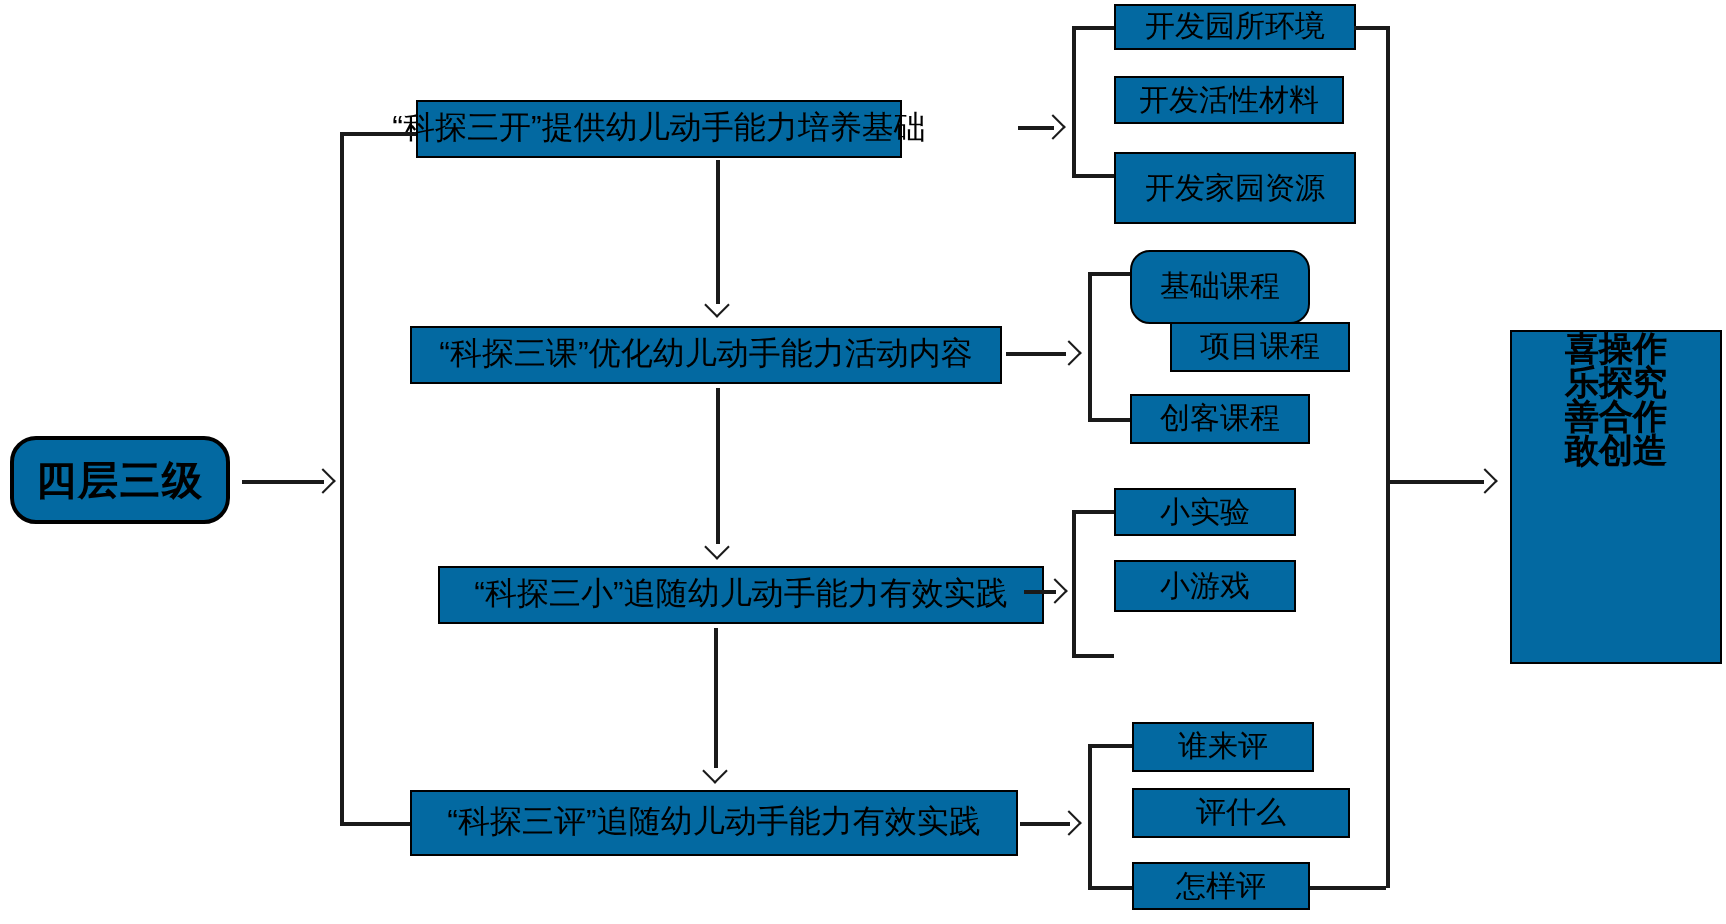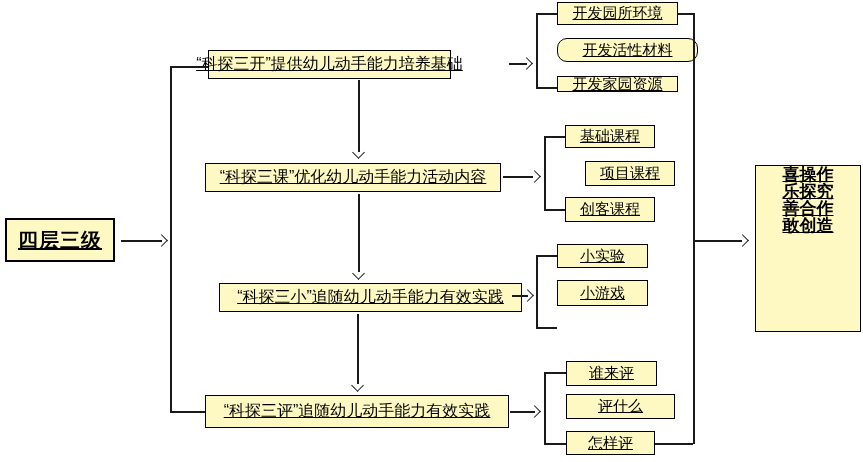--- a/index.html
+++ b/index.html
@@ -1,24 +1,24 @@
 <!DOCTYPE html>
 <html><head>
 <meta charset="utf-8">
 <style>
   html,body{margin:0;padding:0;background:#ffffff;}
   .canvas{
     position:relative;width:863px;height:462px;background:#ffffff;overflow:hidden;
     font-family:"Liberation Sans",sans-serif;color:#000;
   }
   .box{
-    position:absolute;box-sizing:border-box;border:1.5px solid #000;background:#fef9c3;
-    display:flex;align-items:center;justify-content:center;white-space:nowrap;text-decoration:underline;
+    position:absolute;box-sizing:border-box;border:1.5px solid #000;background:#0369a1;
+    display:flex;align-items:center;justify-content:center;white-space:nowrap;
   }
-  .root{border-width:2px;font-weight:bold;font-size:20px;letter-spacing:1px;}
+  .root{border-width:2px;font-weight:bold;font-size:20px;letter-spacing:1px;border-radius:13px;}
   .main{font-size:16px;}
   .leaf{font-size:15px;}
   .outcome{flex-direction:column;justify-content:flex-start;font-weight:bold;font-size:17px;}
   .outcome div{line-height:1;}
   .hline,.vline{position:absolute;background:#1a1a1a;}
   .hline{height:1.5px;}
   .vline{width:1.5px;}
   .chev{position:absolute;width:8px;height:8px;border-right:1.6px solid #1a1a1a;border-bottom:1.6px solid #1a1a1a;}
   .chev-r{transform:rotate(-45deg);}
   .chev-d{transform:rotate(45deg);}
@@ -29,24 +29,24 @@
 <div class="canvas">
 
   <div class="box root" style="left:5px;top:218px;width:110px;height:44px;">四层三级</div>
 
   <div class="box main" style="left:208px;top:50px;width:243px;height:29px;">“科探三开”提供幼儿动手能力培养基础</div>
   <div class="box main" style="left:205px;top:163px;width:296px;height:29px;">“科探三课”优化幼儿动手能力活动内容</div>
   <div class="box main" style="left:208px;top:283px;width:303px;height:29px;margin-left:11px;">“科探三小”追随幼儿动手能力有效实践</div>
   <div class="box main" style="left:205px;top:395px;width:304px;height:33px;">“科探三评”追随幼儿动手能力有效实践</div>
 
   <div class="box leaf" style="left:557px;top:2px;width:121px;height:23px;">开发园所环境</div>
-  <div class="box leaf" style="left:557px;top:38px;width:141px;height:24px;border-radius:10px;">开发活性材料</div>
-  <div class="box leaf" style="left:557px;top:76px;width:121px;height:16px;">开发家园资源</div>
+  <div class="box leaf" style="left:557px;top:38px;width:115px;height:24px;">开发活性材料</div>
+  <div class="box leaf" style="left:557px;top:76px;width:121px;height:36px;">开发家园资源</div>
 
-  <div class="box leaf" style="left:565px;top:125px;width:90px;height:23px;">基础课程</div>
+  <div class="box leaf" style="left:565px;top:125px;width:90px;height:37px;border-radius:10px;">基础课程</div>
   <div class="box leaf" style="left:565px;top:161px;width:90px;height:25px;margin-left:20px;">项目课程</div>
   <div class="box leaf" style="left:565px;top:197px;width:90px;height:25px;">创客课程</div>
 
   <div class="box leaf" style="left:557px;top:244px;width:91px;height:24px;">小实验</div>
   <div class="box leaf" style="left:557px;top:280px;width:91px;height:26px;">小游戏</div>
 
   <div class="box leaf" style="left:566px;top:361px;width:91px;height:25px;">谁来评</div>
   <div class="box leaf" style="left:566px;top:394px;width:109px;height:25px;">评什么</div>
   <div class="box leaf" style="left:566px;top:431px;width:89px;height:24px;">怎样评</div>
 

